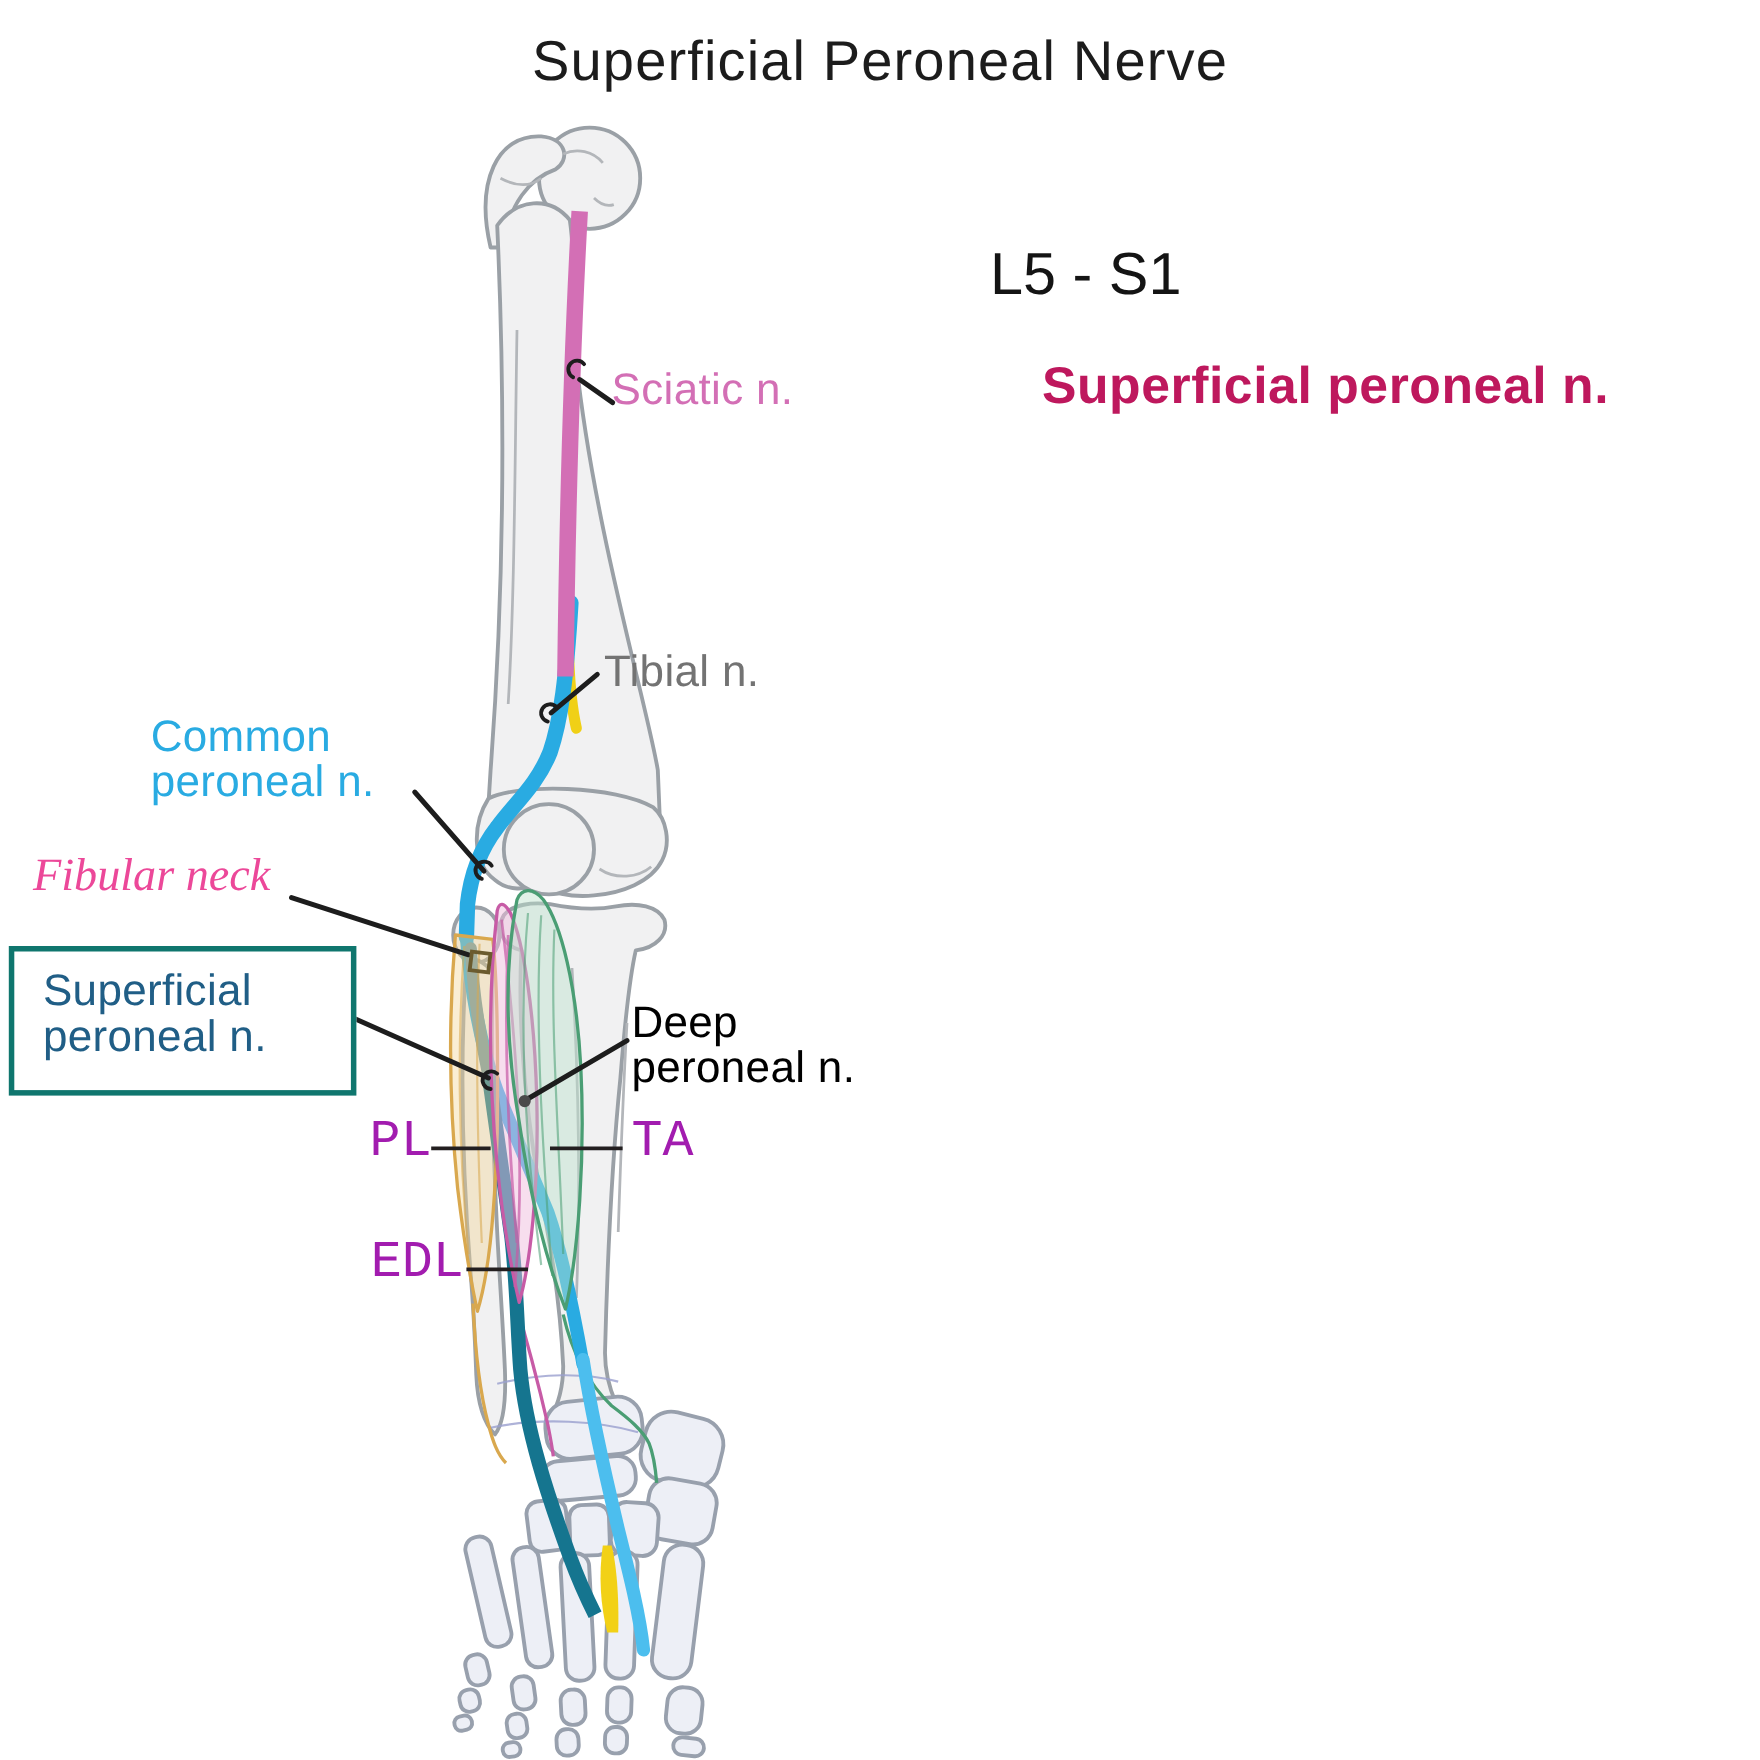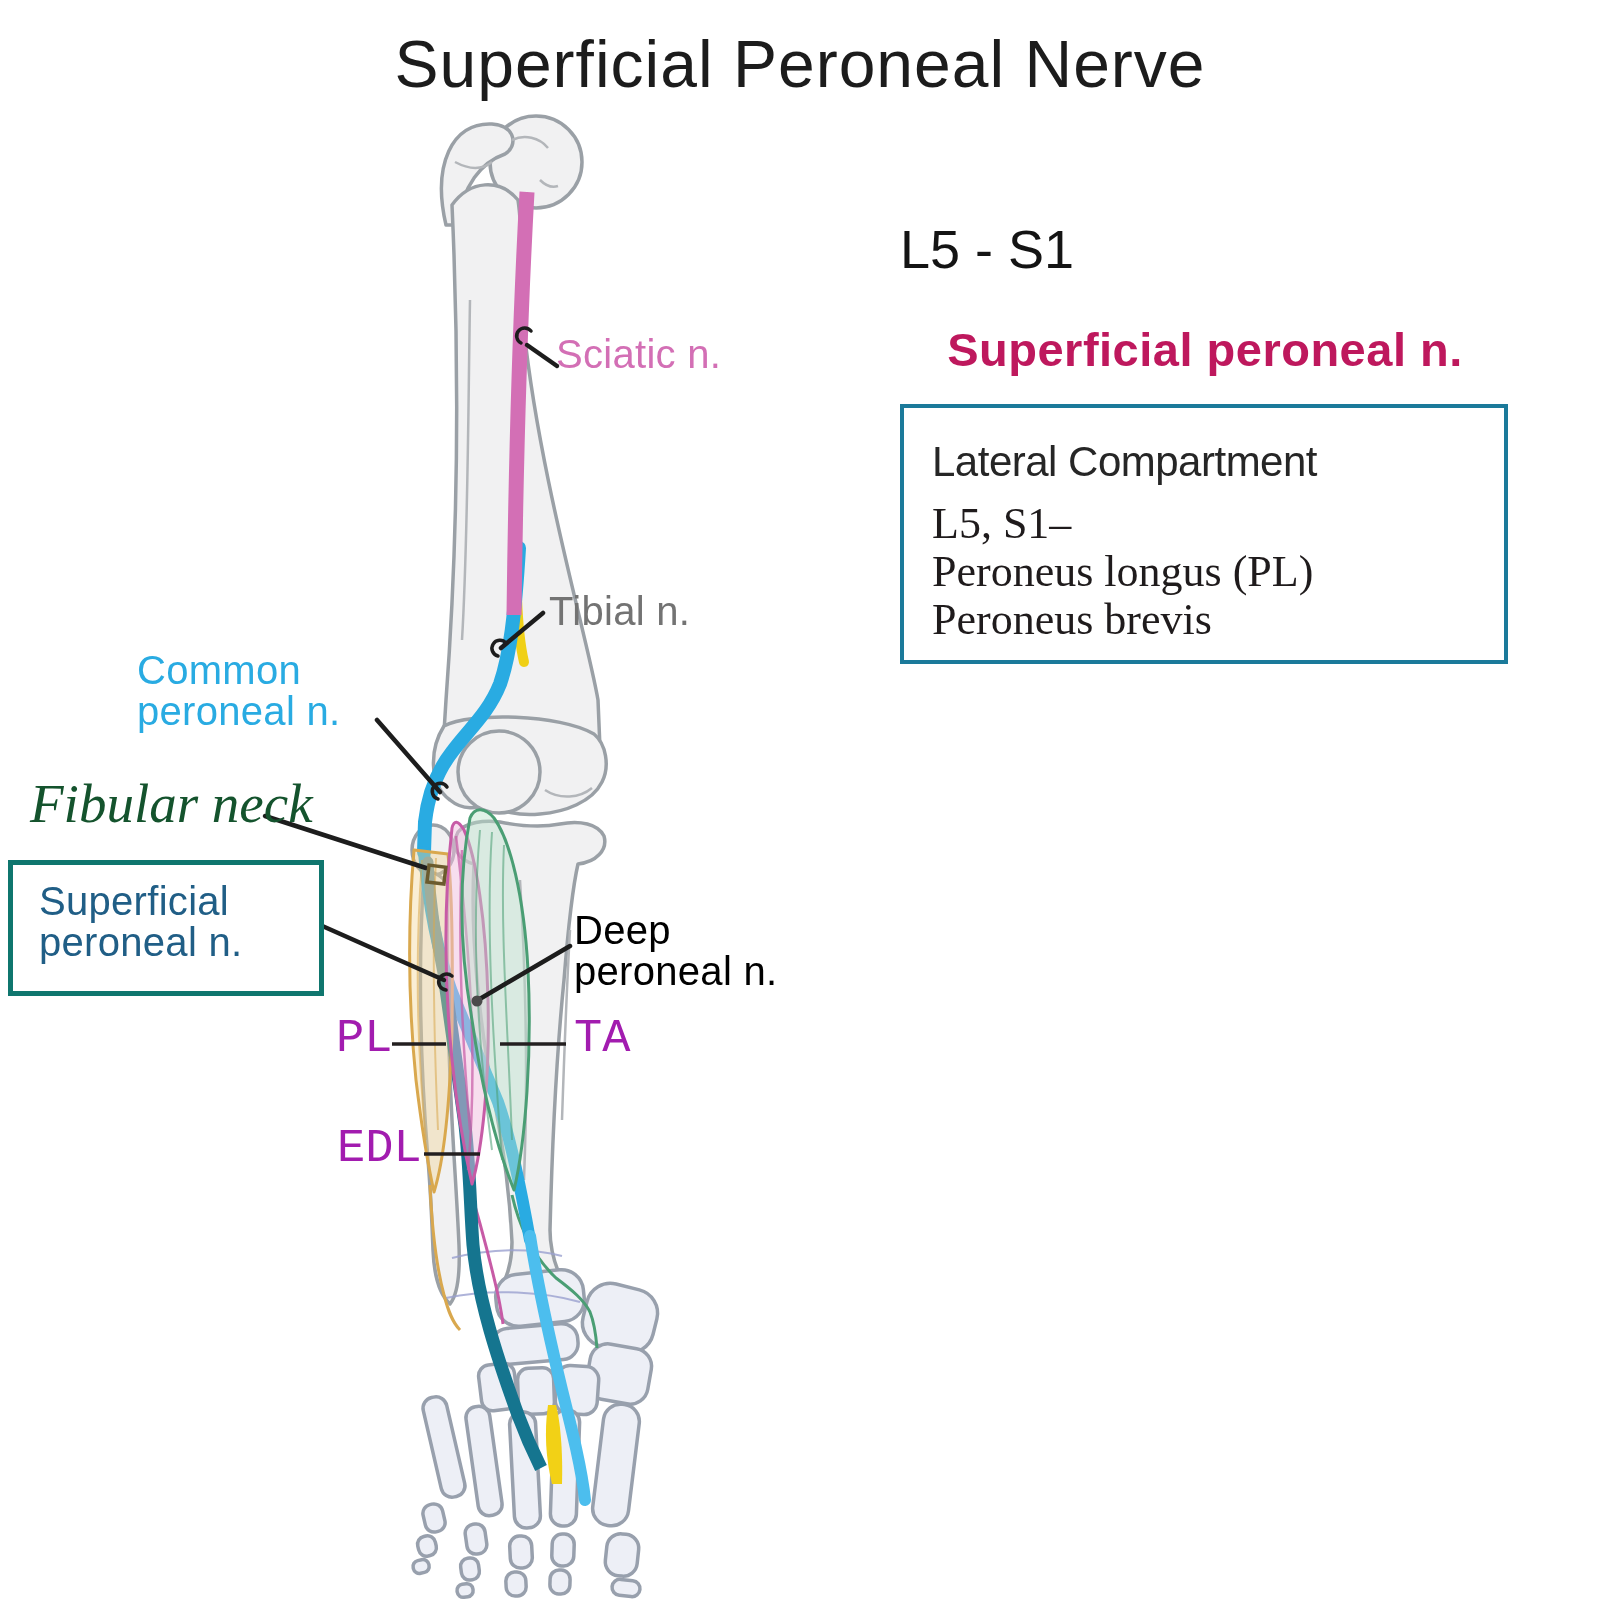--- a/index.html
+++ b/index.html
@@ -1,30 +1,30 @@
 <!DOCTYPE html>
 <html><head>
 <meta charset="utf-8">
 <style>
   html,body{margin:0;padding:0;background:#ffffff;}
   .canvas{position:relative;width:1600px;height:1600px;background:#ffffff;overflow:hidden;
           font-family:"Liberation Sans",sans-serif;color:#1c1c1c;}
   svg.art{position:absolute;left:0;top:0;width:1600px;height:1600px;}
   .lbl{position:absolute;white-space:nowrap;}
-  .title{left:0;top:26px;width:1600px;text-align:center;font-size:66px;font-weight:500;
+  .title{left:0;top:26px;width:1600px;text-align:center;font-size:51px;font-weight:500;
          letter-spacing:1px;color:#1c1c1c;}
   .roots{left:900px;top:218px;width:610px;text-align:left;font-size:54px;font-weight:500;color:#141414;}
   .heading{left:900px;top:322px;width:610px;text-align:center;font-size:47px;font-weight:600;letter-spacing:.5px;}
   .info-box{position:absolute;left:900px;top:404px;width:600px;height:252px;border:4px solid #1b7a9a;background:#fff;}
   .box-heading{position:absolute;left:28px;top:30px;font-size:42px;font-weight:400;color:#262626;letter-spacing:-.5px;}
   .box-serif{position:absolute;left:28px;top:92px;font-family:"Liberation Serif",serif;font-size:44px;
              line-height:48px;color:#1f1b1c;}
   .nlbl{font-size:40px;font-weight:500;line-height:41px;letter-spacing:.3px;}
   .serif-lbl{font-family:Liberation Mono, monospace;font-size:47px;color:#a21caf;}
-  .fibular{left:30px;top:772px;font-family:"Liberation Serif",serif;font-style:italic;font-size:55px;color:#14532d;}
+  .fibular{left:30px;top:772px;font-family:"Liberation Serif",serif;font-style:italic;font-size:42px;color:#ec4899;}
   .sp-box{position:absolute;left:8px;top:860px;width:306px;height:126px;border:5px solid #0f766e;background:#fff;}
   .sp-box .inner{position:absolute;left:26px;top:16px;}
 </style>
 </head>
 <body>
 
 <div class="canvas">
 
   <svg class="art" viewBox="0 0 1600 1600">
 
@@ -138,28 +138,20 @@
       <line x1="424" y1="1154" x2="480" y2="1154"></line>
     </g>
   </svg>
 
   <div class="lbl title">Superficial Peroneal Nerve</div>
 
   <div class="lbl roots">L5 - S1</div>
 
   <div class="lbl heading" style="color: #be185d; text-align: center;">Superficial peroneal n.</div>
 
-  <div class="info-box" style="border-color: rgb(27, 122, 154);">
-    <div class="box-heading">Lateral Compartment</div>
-    <div class="box-serif">
-      <div>L5, S1–</div>
-      <div>Peroneus longus (PL)</div>
-      <div>Peroneus brevis</div>
-    </div>
-  </div>
 
   <div class="lbl nlbl" style="left: 556px; top: 334px; color: rgb(211, 111, 181);">Sciatic n.</div>
 
   <div class="lbl nlbl" style="left: 549px; top: 591px; color: #737373;">Tibial n.</div>
 
   <div class="lbl nlbl" style="left: 137px; top: 650px; color: rgb(41, 171, 226);">
     <div>Common</div>
     <div>peroneal n.</div>
   </div>
 

